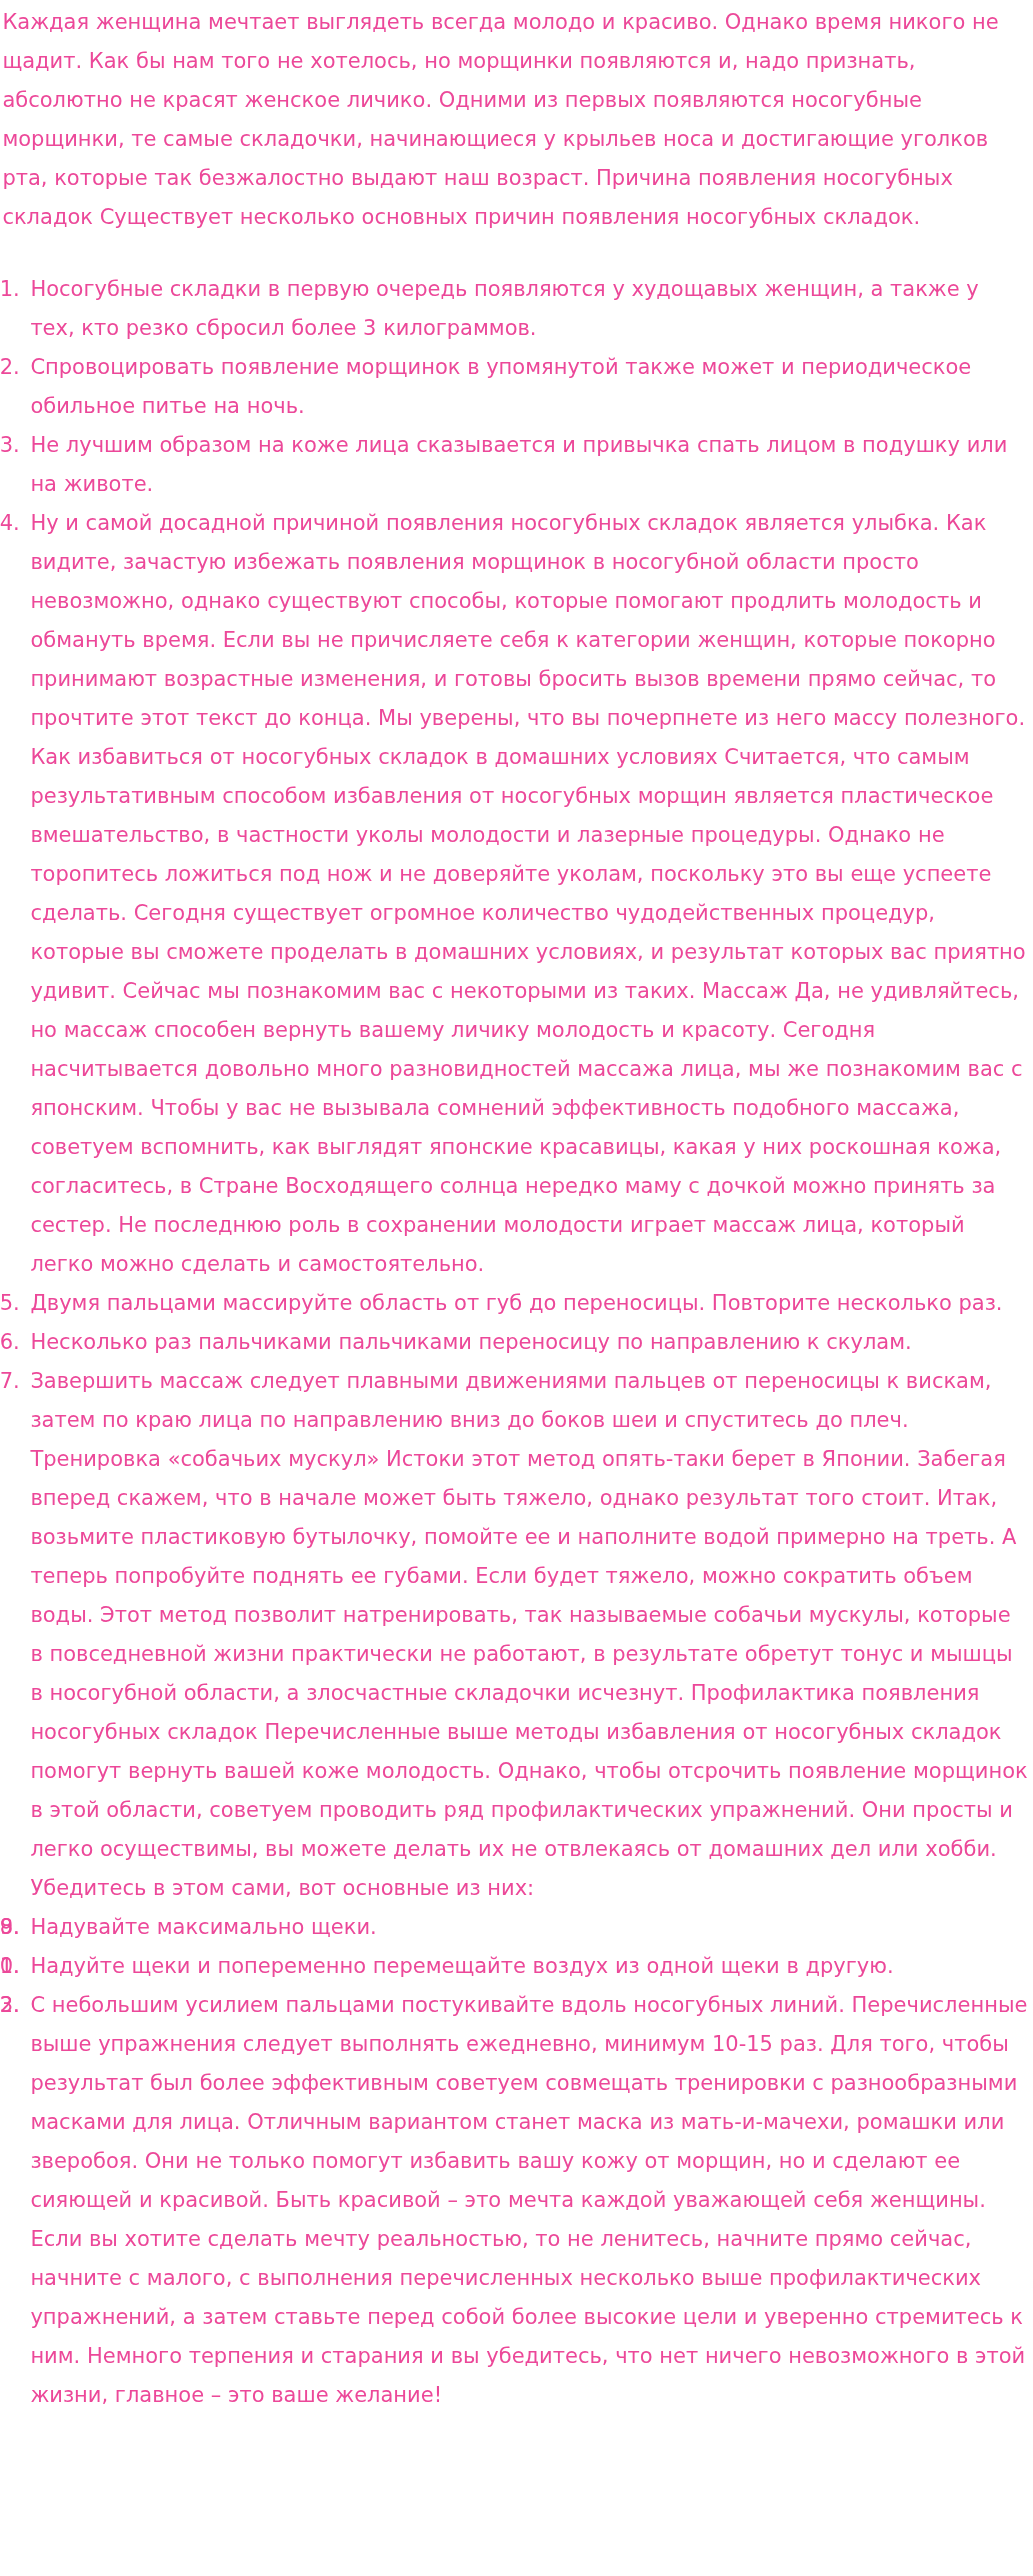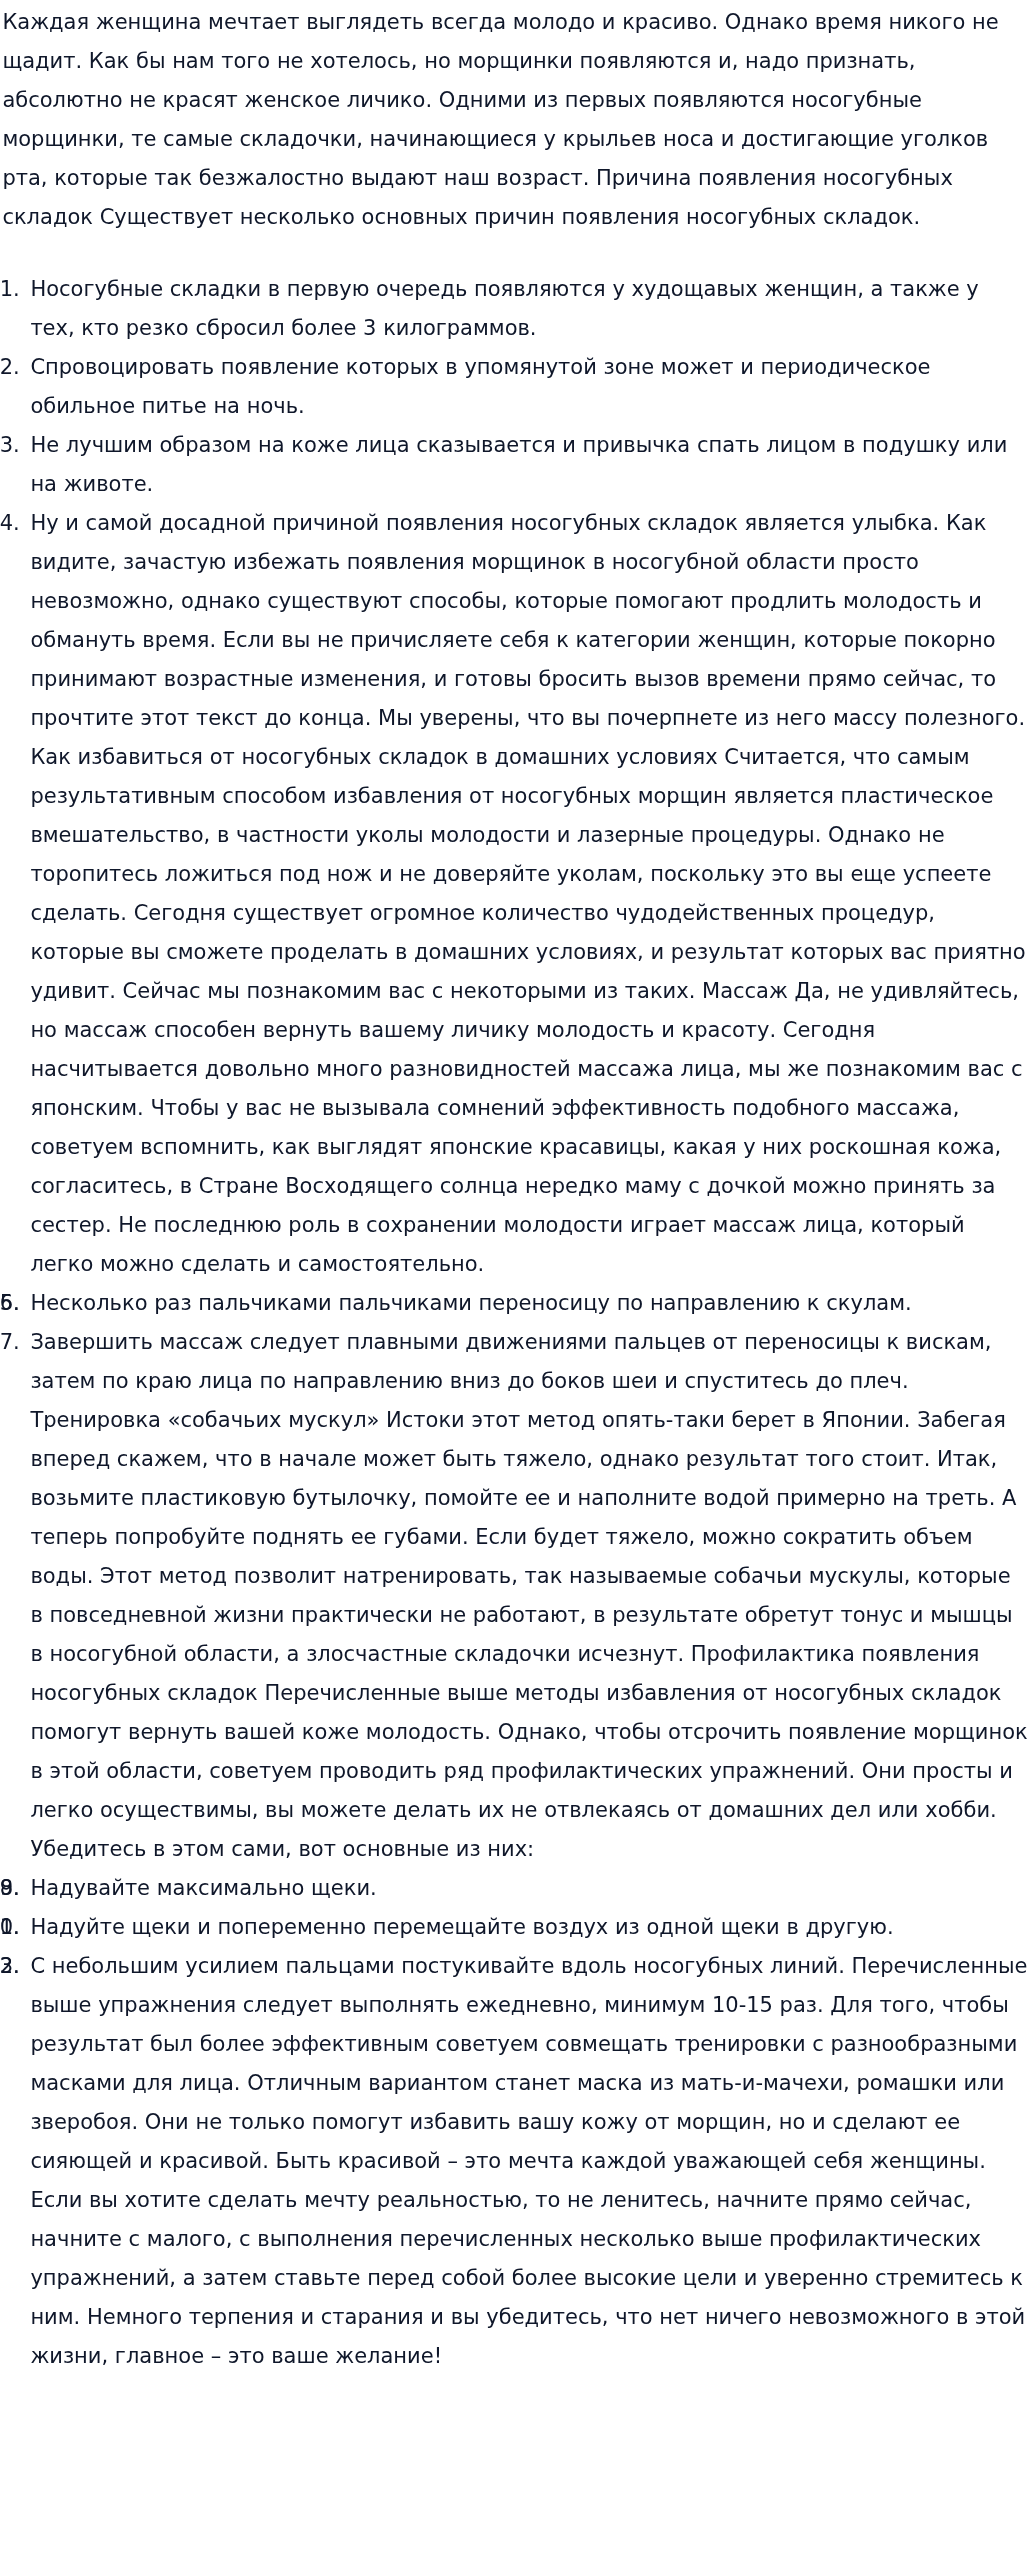--- a/index.html
+++ b/index.html
@@ -7,21 +7,21 @@
     background: #ffffff;
     font-family: "DejaVu Sans", "Liberation Sans", sans-serif;
   }
   .page {
     position: relative;
     width: 1034px;
     height: 2576px;
     overflow: hidden;
     box-sizing: border-box;
     background: #ffffff;
-    color: #0f172a;
+    color: #ec4899;
     font-size: 21px;
     line-height: 39px;
     padding: 3.3px 0 0 2.4px;
     border-radius: 15px;
   }
   .intro {
     margin: 0;
     white-space: pre;
   }
   ol.numbered {
@@ -47,21 +47,21 @@
   <p class="intro">Каждая женщина мечтает выглядеть всегда молодо и красиво. Однако время никого не
 щадит. Как бы нам того не хотелось, но морщинки появляются и, надо признать,
 абсолютно не красят женское личико. Одними из первых появляются носогубные
 морщинки, те самые складочки, начинающиеся у крыльев носа и достигающие уголков
 рта, которые так безжалостно выдают наш возраст. Причина появления носогубных
 складок Существует несколько основных причин появления носогубных складок.</p>
 
   <ol class="numbered">
       <li><span class="marker">1.</span><span>Носогубные складки в первую очередь появляются у худощавых женщин, а также у
 тех, кто резко сбросил более 3 килограммов.</span></li>
-      <li><span class="marker">2.</span><span>Спровоцировать появление которых в упомянутой зоне может и периодическое
+      <li><span class="marker">2.</span><span>Спровоцировать появление морщинок в упомянутой также может и периодическое
 обильное питье на ночь.</span></li>
       <li><span class="marker">3.</span><span>Не лучшим образом на коже лица сказывается и привычка спать лицом в подушку или
 на животе.</span></li>
       <li><span class="marker">4.</span><span>Ну и самой досадной причиной появления носогубных складок является улыбка. Как
 видите, зачастую избежать появления морщинок в носогубной области просто
 невозможно, однако существуют способы, которые помогают продлить молодость и
 обмануть время. Если вы не причисляете себя к категории женщин, которые покорно
 принимают возрастные изменения, и готовы бросить вызов времени прямо сейчас, то
 прочтите этот текст до конца. Мы уверены, что вы почерпнете из него массу полезного.
 Как избавиться от носогубных складок в домашних условиях Считается, что самым
@@ -71,21 +71,21 @@
 сделать. Сегодня существует огромное количество чудодейственных процедур,
 которые вы сможете проделать в домашних условиях, и результат которых вас приятно
 удивит. Сейчас мы познакомим вас с некоторыми из таких. Массаж Да, не удивляйтесь,
 но массаж способен вернуть вашему личику молодость и красоту. Сегодня
 насчитывается довольно много разновидностей массажа лица, мы же познакомим вас с
 японским. Чтобы у вас не вызывала сомнений эффективность подобного массажа,
 советуем вспомнить, как выглядят японские красавицы, какая у них роскошная кожа,
 согласитесь, в Стране Восходящего солнца нередко маму с дочкой можно принять за
 сестер. Не последнюю роль в сохранении молодости играет массаж лица, который
 легко можно сделать и самостоятельно.</span></li>
-      <li><span class="marker">5.</span></li>
+      <li><span class="marker">5.</span><span>Двумя пальцами массируйте область от губ до переносицы. Повторите несколько раз.</span></li>
       <li><span class="marker">6.</span><span>Несколько раз пальчиками пальчиками переносицу по направлению к скулам.</span></li>
       <li><span class="marker">7.</span><span>Завершить массаж следует плавными движениями пальцев от переносицы к вискам,
 затем по краю лица по направлению вниз до боков шеи и спуститесь до плеч.
 Тренировка «собачьих мускул» Истоки этот метод опять-таки берет в Японии. Забегая
 вперед скажем, что в начале может быть тяжело, однако результат того стоит. Итак,
 возьмите пластиковую бутылочку, помойте ее и наполните водой примерно на треть. А
 теперь попробуйте поднять ее губами. Если будет тяжело, можно сократить объем
 воды. Этот метод позволит натренировать, так называемые собачьи мускулы, которые
 в повседневной жизни практически не работают, в результате обретут тонус и мышцы
 в носогубной области, а злосчастные складочки исчезнут. Профилактика появления

